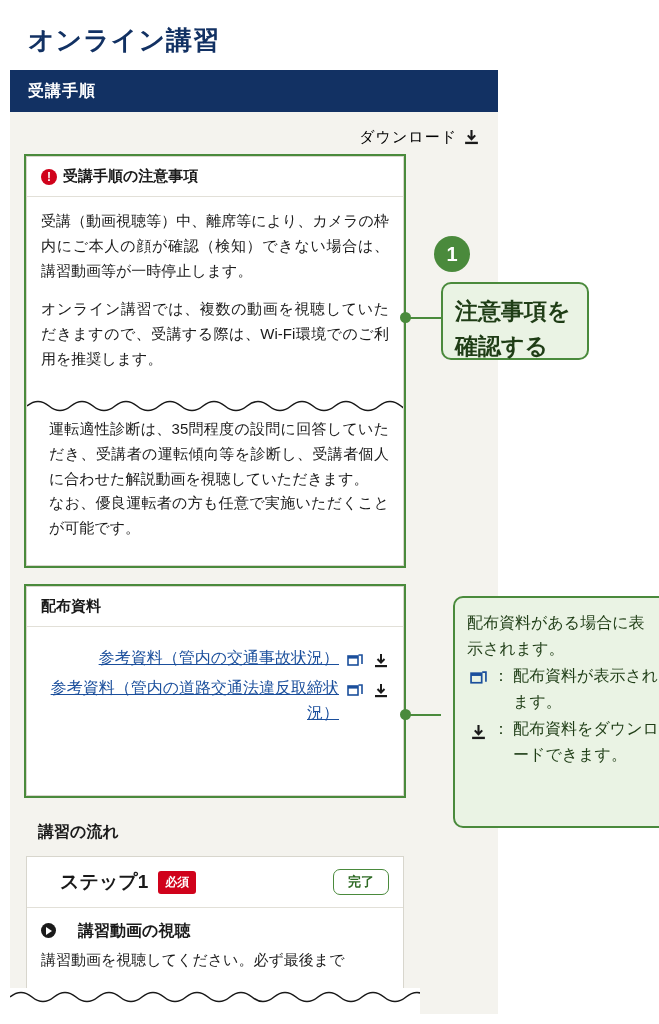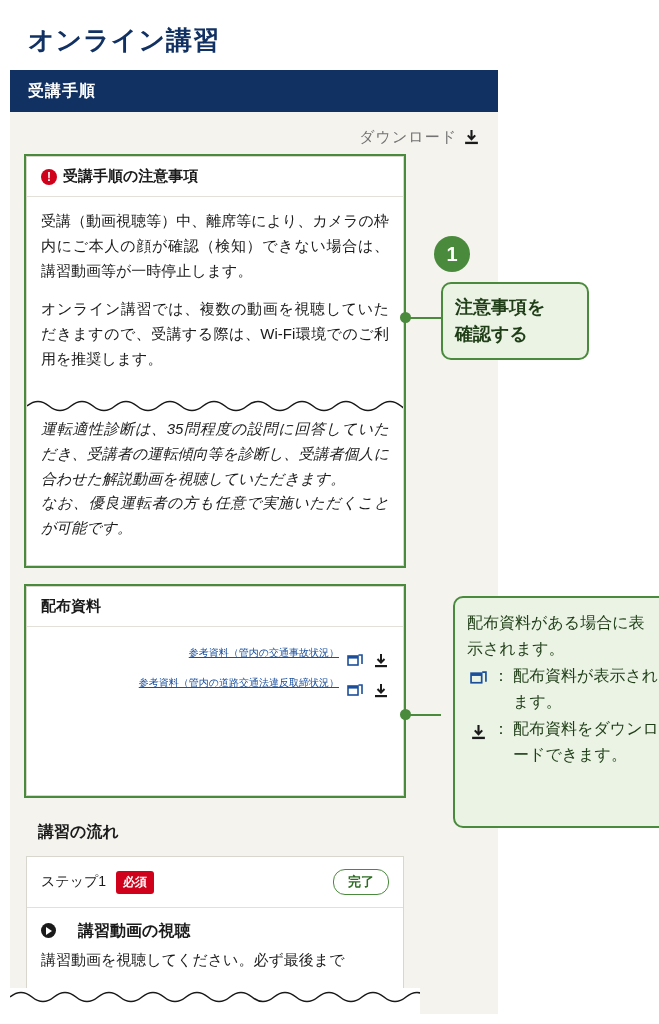--- a/index.html
+++ b/index.html
@@ -67,21 +67,21 @@
   .download-row {
     display: flex;
     justify-content: flex-end;
     align-items: center;
     height: 34px;
     gap: 6px;
     padding-right: 4px;
   }
   .download-row .dl-label {
     font-size: 15px;
-    color: #737373;
+    color: #000000;
     letter-spacing: 1px;
   }
 
   
   .card {
     background: #ffffff;
     border: 1px solid #d8d6cd;
     box-sizing: border-box;
   }
 
@@ -159,21 +159,21 @@
   .material-row {
     display: flex;
     align-items: flex-start;
     justify-content: space-between;
     gap: 8px;
     margin-top: 2px;
   }
   .material-link {
     color: #1b4f9c;
     text-decoration: underline;
-    font-size: 10px;
+    font-size: 16px;
     line-height: 1.6;
     flex: 1;
     text-align: right;
   }
   .material-icons {
     display: flex;
     align-items: center;
     gap: 10px;
     padding-top: 3px;
     white-space: nowrap;
@@ -195,39 +195,40 @@
     overflow: hidden;
   }
   .step-head {
     display: flex;
     align-items: center;
     gap: 10px;
     padding: 12px 14px;
     border-bottom: 1px solid #e2e0d8;
   }
   .step-title {
-    font-size: 14px;
-    font-weight: normal;
+    font-size: 19px;
+    font-weight: bold;
+    margin-left: 19px;
   }
   .badge-required {
     background: #d0021b;
     color: #fff;
     font-size: 12px;
     font-weight: bold;
     padding: 3px 7px;
     border-radius: 3px;
   }
   .badge-done {
     margin-left: auto;
     border: 1px solid #4a8a3c;
     color: #2f6b25;
     font-size: 13px;
     font-weight: bold;
     padding: 3px 14px;
-    border-radius: 12px;
+    border-radius: 7px;
     background: #fff;
   }
   .step-body {
     padding: 10px 14px;
     font-size: 15px;
     line-height: 1.6;
   }
   .step-sub {
     font-weight: bold;
     font-size: 16px;
@@ -264,21 +265,21 @@
     position: absolute;
     background: #eaf3e4;
     border: 2px solid #4a8a3c;
     border-radius: 10px;
     box-sizing: border-box;
     color: #1f3d16;
   }
   #callout-1 {
     left: 441px; top: 282px; width: 148px; height: 78px;
     padding: 10px 12px;
-    font-size: 18px;
+    font-size: 23px;
     font-weight: bold;
     line-height: 1.5;
   }
   #callout-1-num {
     position: absolute;
     left: 434px; top: 236px;
     width: 36px; height: 36px;
     border-radius: 50%;
     background: #4a8a3c;
     color: #ffffff;
@@ -362,21 +363,21 @@
         <p>受講（動画視聴等）中、離席等により、カメラの枠内にご本人の顔が確認（検知）できない場合は、講習動画等が一時停止します。</p>
         <p>オンライン講習では、複数の動画を視聴していただきますので、受講する際は、Wi-Fi環境でのご利用を推奨します。</p>
       </div>
 
       <div class="wave" style="top:240px;">
         <svg width="378" height="18" viewBox="0 0 378 18" preserveAspectRatio="none">
           <path d="M0 9 Q 11 0 22 9 T 44 9 T 66 9 T 88 9 T 110 9 T 132 9 T 154 9 T 176 9 T 198 9 T 220 9 T 242 9 T 264 9 T 286 9 T 308 9 T 330 9 T 352 9 T 374 9 T 396 9" fill="none" stroke="#1a1a1a" stroke-width="1.6"></path>
         </svg>
       </div>
 
-      <div class="card-body" style="padding-top:4px; position:absolute; top:256px; left:0; right:0;font-style:italic;">
+      <div class="card-body" style="padding-top:4px; position:absolute; top:256px; left:8px; right:0;">
         <p style="margin-bottom:0;">運転適性診断は、35問程度の設問に回答していただき、受講者の運転傾向等を診断し、受講者個人に合わせた解説動画を視聴していただきます。</p>
         <p>なお、優良運転者の方も任意で実施いただくことが可能です。</p>
       </div>
     </div>
     <div class="hl" id="hl-notice"></div>
 
     <div class="card" id="materials-card">
       <div class="card-head">
         <span>配布資料</span>
       </div>

